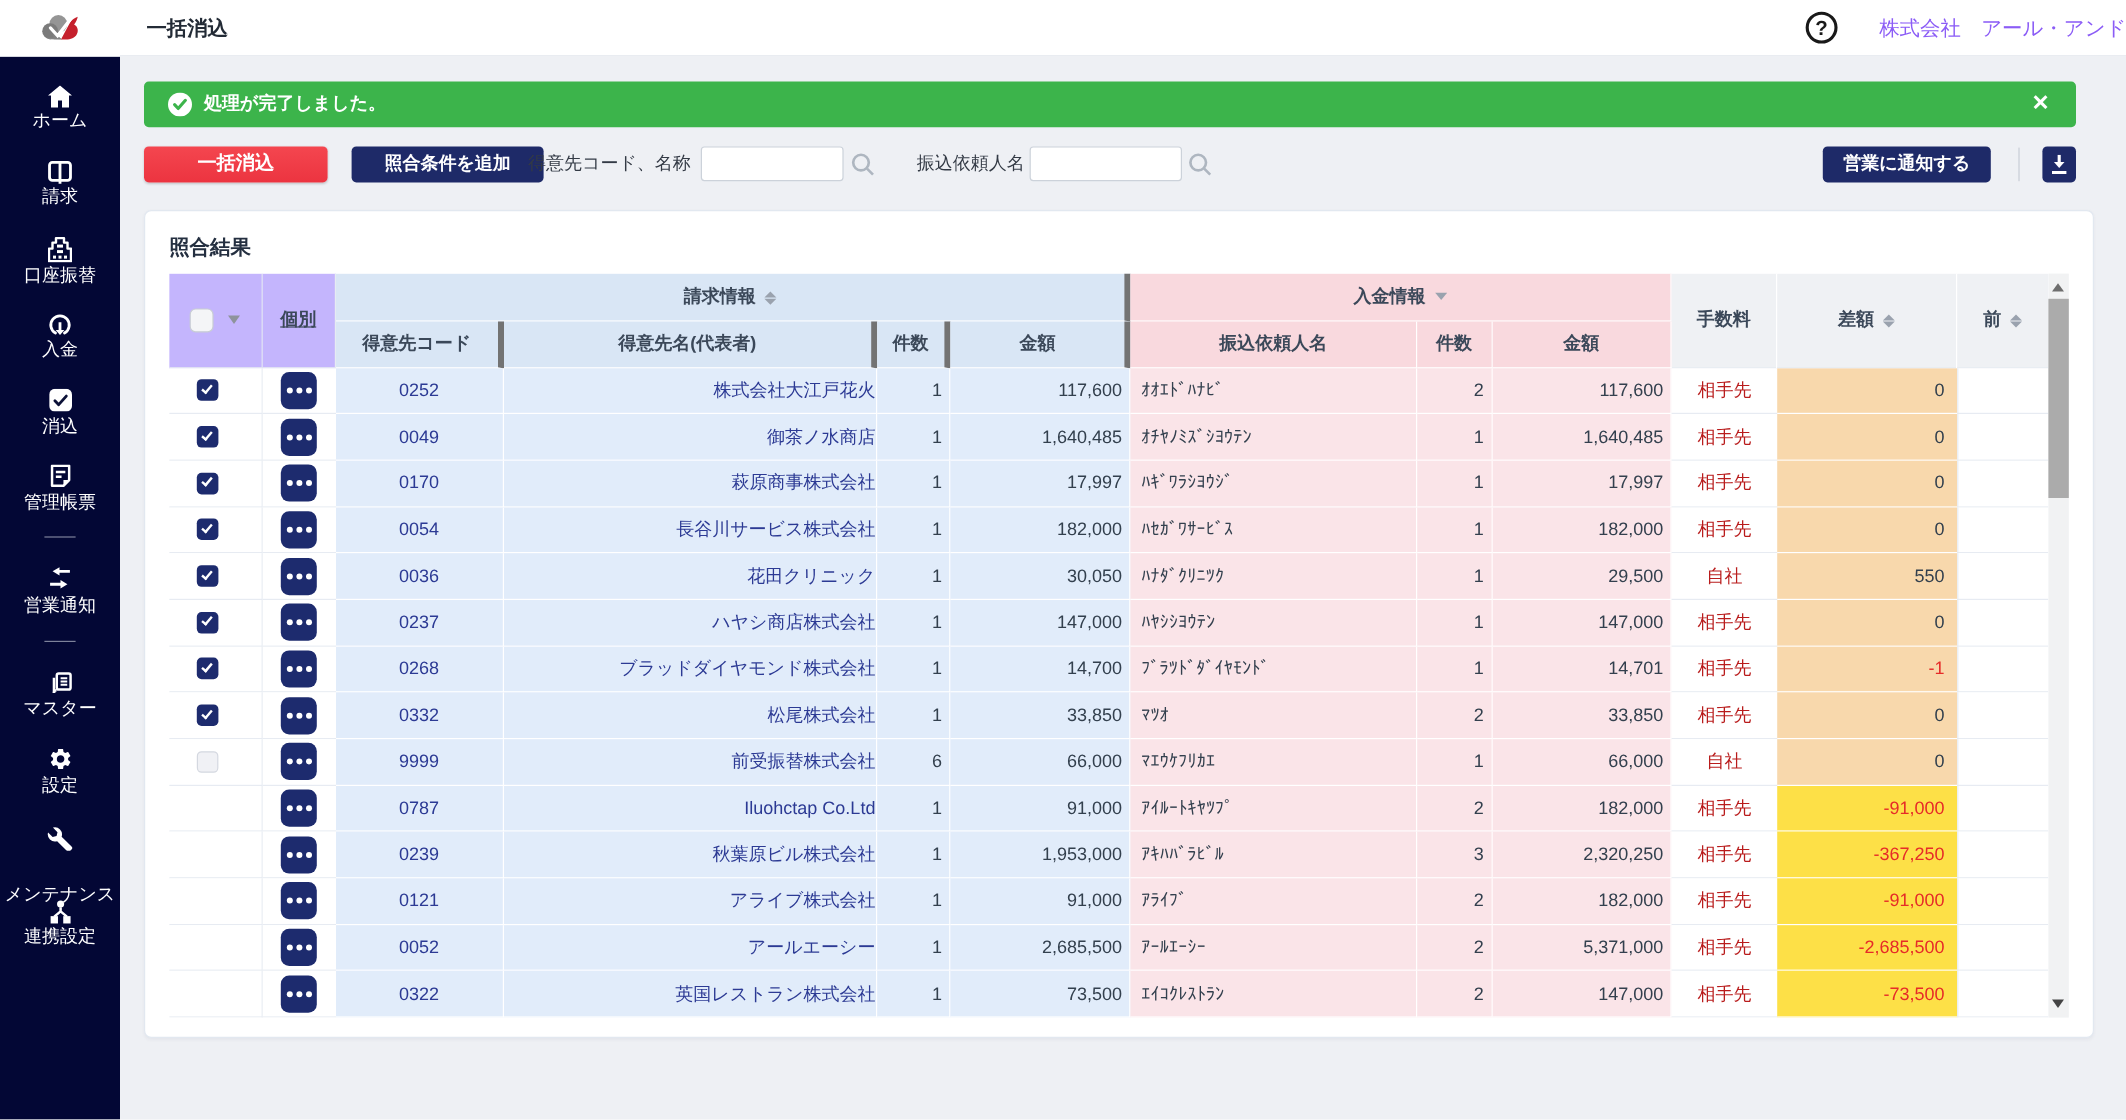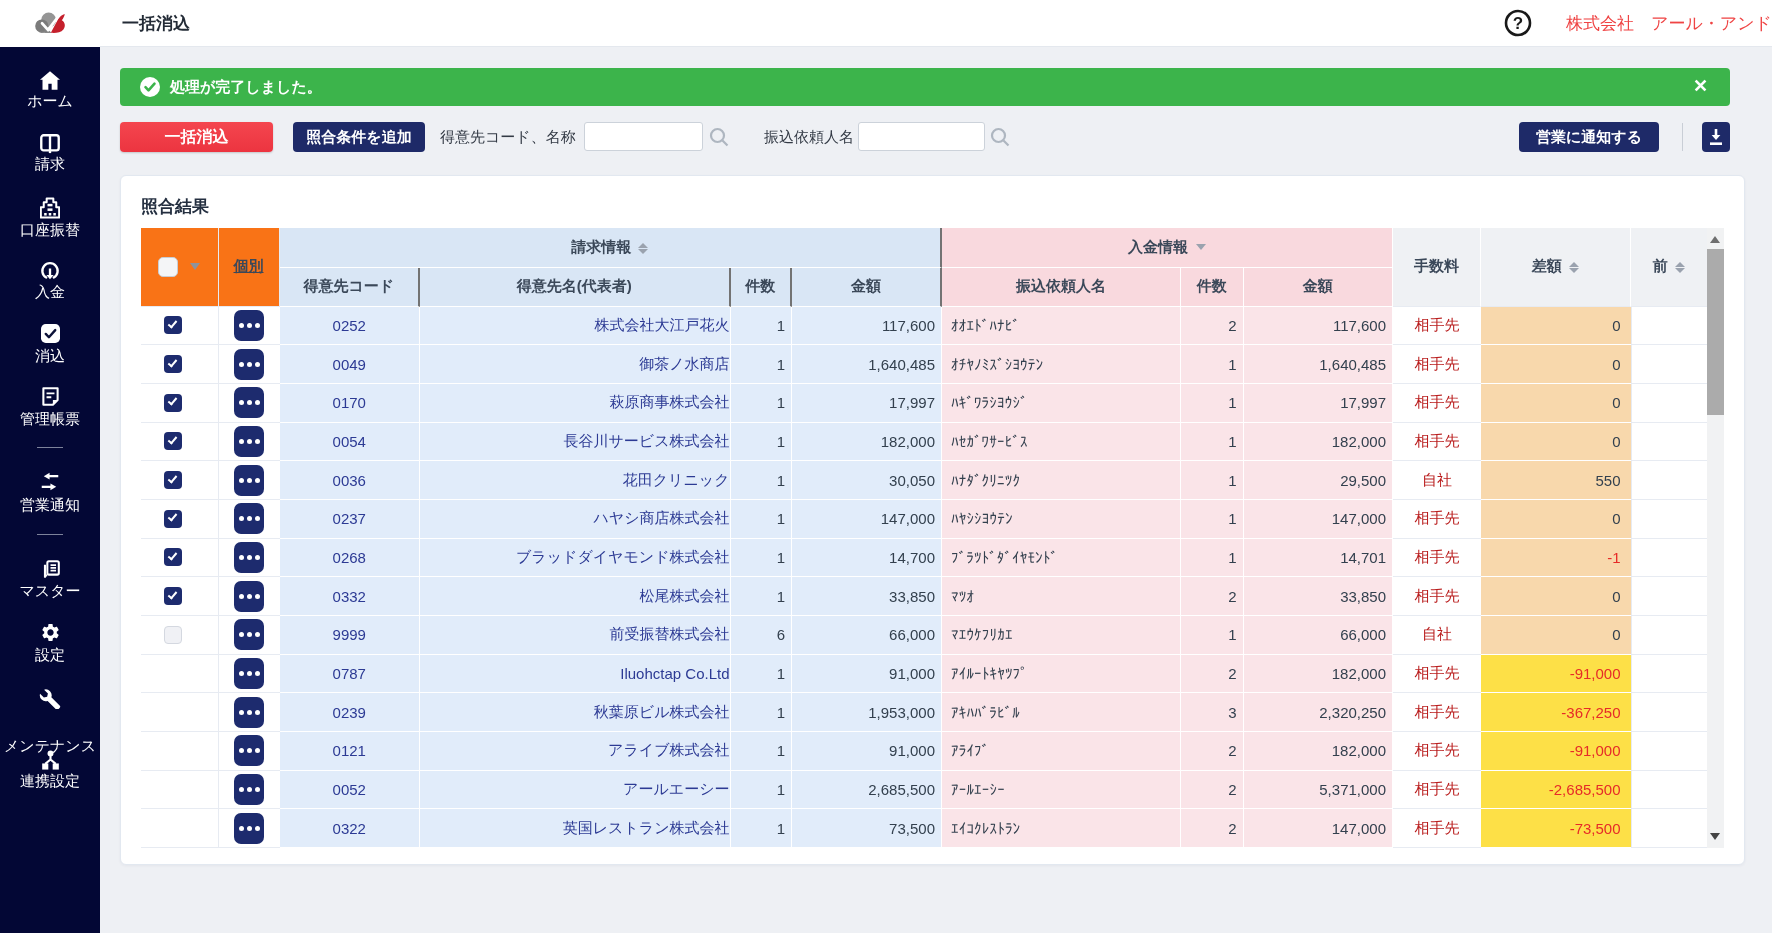--- a/index.html
+++ b/index.html
@@ -3,40 +3,40 @@
 <meta charset="utf-8">
 <style>
 * { margin:0; padding:0; box-sizing:border-box; }
 html,body { width:1772px; height:933px; overflow:hidden; }
 body { font-family:"Liberation Sans",sans-serif; background:#eef0f4; position:relative; }
 
 
 #topbar { position:absolute; left:0; top:0; width:1772px; height:47px; background:#fff; border-bottom:1px solid #e4e8ee; z-index:5; }
 #title { position:absolute; left:122px; top:0; height:47px; line-height:47px; font-size:17px; font-weight:bold; color:#232b36; }
 #helpico { position:absolute; left:1504px; top:9px; }
-#company { position:absolute; left:1566px; top:0; height:47px; line-height:47px; font-size:17px; color:#ef4444; white-space:nowrap; }
+#company { position:absolute; left:1566px; top:0; height:47px; line-height:47px; font-size:17px; color:#8b5cf6; white-space:nowrap; }
 
 
 #logo { position:absolute; left:0; top:0; width:100px; height:47px; background:#fff; z-index:6; }
 
 
 #sidebar { position:absolute; left:0; top:47px; width:100px; height:886px; background:#030735; z-index:4; }
 .sicon { position:absolute; left:0; width:100px; text-align:center; }
 .slab { position:absolute; left:0; width:100px; text-align:center; color:#fff; font-size:15px; line-height:18px; letter-spacing:0; }
 .sdiv { position:absolute; left:37px; width:26px; height:1px; background:#7d829b; }
 
 
 #banner { position:absolute; left:120px; top:68px; width:1610px; height:38px; background:#3cb44b; border-radius:4px; z-index:1; }
 #banner .msg { position:absolute; left:50px; top:0; line-height:38px; color:#fff; font-size:15px; font-weight:bold; }
 #banner .bx { position:absolute; left:1573px; top:0; height:38px; line-height:37px; color:#fff; font-size:18px; font-weight:bold; }
 
 
 .btn { position:absolute; top:122px; height:30px; border-radius:4px; color:#fff; font-size:15px; font-weight:bold; text-align:center; line-height:30px; }
 #btn-red { left:120px; width:153px; background:linear-gradient(180deg,#f4464f,#ec3440); font-size:16px; box-shadow:0 1px 2px rgba(0,0,0,.18); }
-#btn-cond { left:293px; width:132px; background:#1e2a68; }
+#btn-cond { left:293px; width:160px; background:#1e2a68; }
 #lab1 { position:absolute; left:440px; top:122px; line-height:30px; font-size:15px; color:#333a45; }
 #inp1 { position:absolute; left:584px; top:122px; width:119px; height:29px; background:#fff; border:1px solid #ccd2da; border-radius:3px; }
 #lab2 { position:absolute; left:764px; top:122px; line-height:30px; font-size:15px; color:#333a45; }
 #inp2 { position:absolute; left:858px; top:122px; width:127px; height:29px; background:#fff; border:1px solid #ccd2da; border-radius:3px; }
 .mag { position:absolute; top:126px; }
 #btn-notify { left:1519px; width:140px; background:#1e2a68; }
 #tooldiv { position:absolute; left:1682px; top:123px; width:1px; height:28px; background:#c9ced6; }
 #btn-dl { position:absolute; left:1702px; top:122px; width:28px; height:30px; border-radius:4px; background:#1e2a68; text-align:center; }
 
 
@@ -44,24 +44,24 @@
 #card h2 { position:absolute; left:20px; top:19px; font-size:17px; color:#242f40; font-weight:bold; }
 
 
 #twrap { position:absolute; left:20px; top:52px; width:1566px; height:620px; overflow:hidden; }
 table { border-collapse:separate; border-spacing:0; table-layout:fixed; width:1566px; }
 td, th { overflow:hidden; white-space:nowrap; }
 th { font-size:15px; color:#3b4859; font-weight:bold; }
 thead .grp td, thead .grp th { height:39.5px; }
 thead .sub td, thead .sub th { height:39px; }
 tbody td { height:38.7px; font-size:15px; }
-th.bh { background:#d9e6f5; border-bottom:1px solid #fff; border-right:2px solid #737373; }
+th.bh { background:#d9e6f5; border-bottom:1px solid #fff; border-right:5px solid #737373; }
 th.ph { background:#f9d9de; border-bottom:1px solid #fff; border-right:1px solid #fff; }
 th.gh { background:#eff1f4; border-bottom:1px solid #e7ebf2; border-right:1px solid #fff; }
-th.wh { background:#f97316; border-bottom:1px solid #e7ebf2; border-right:1px solid #e7ebf2;text-decoration:underline; }
+th.wh { background:#c4b5fd; border-bottom:1px solid #e7ebf2; border-right:1px solid #e7ebf2;text-decoration:underline; }
 td.b { background:#e1ecfa; border-bottom:1px solid #fff; border-right:1px solid #fff; }
 td.p { background:#fae4e8; border-bottom:1px solid #fff; border-right:1px solid #fff; }
 td.w { background:#fff; border-bottom:1px solid #e7ebf2; }
 td.cb { border-right:1px solid #e7ebf2; }
 td.d { border-bottom:1px solid #fff; }
 td.d.orange { background:#f8d8ac; }
 td.d.yellow { background:#fde047;margin-left:12px; }
 td.prev { border-left:1px solid #e7ebf2; }
 td.code { text-align:center; color:#2c3a94; }
 td.name { padding-left:6px; color:#2c3a94;text-align:right; }

